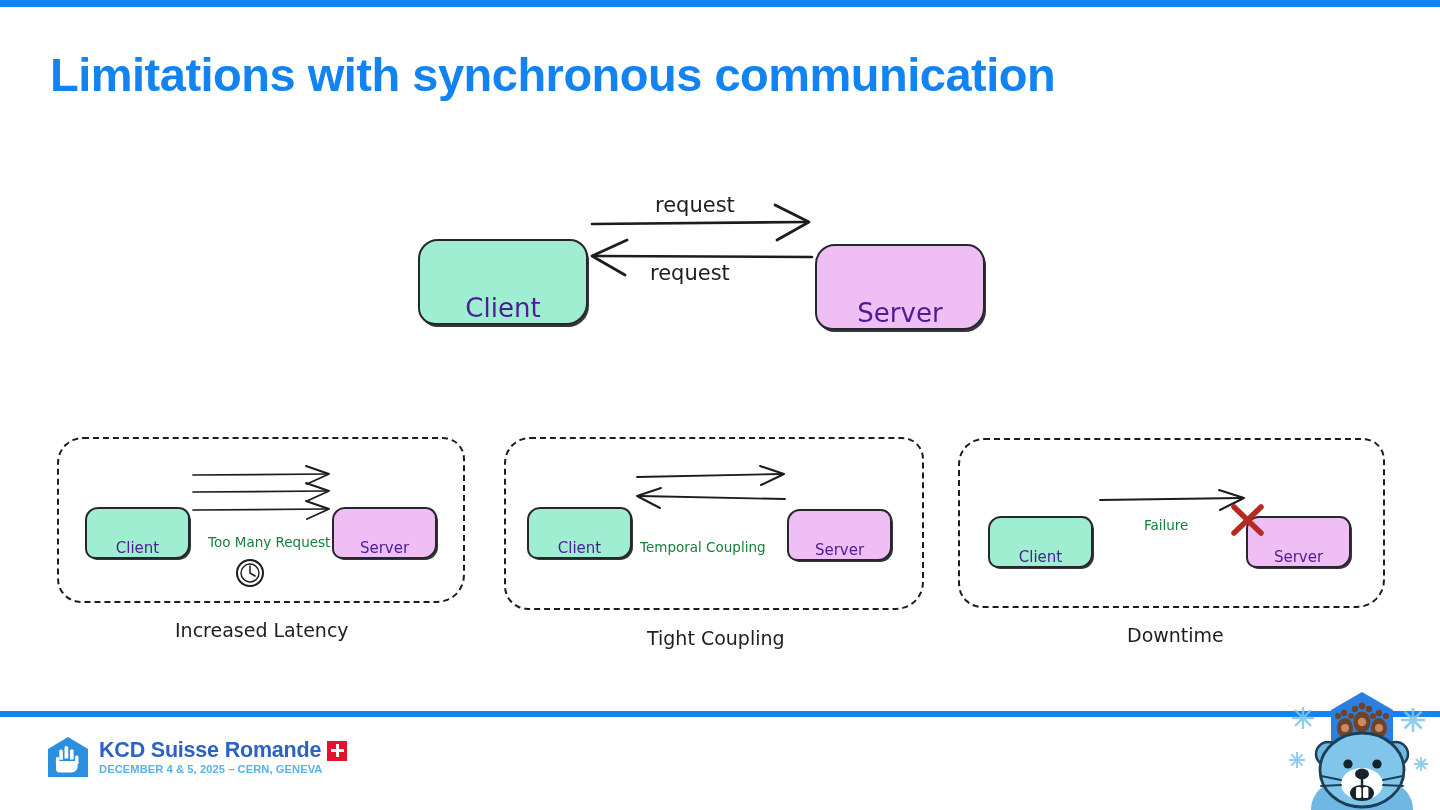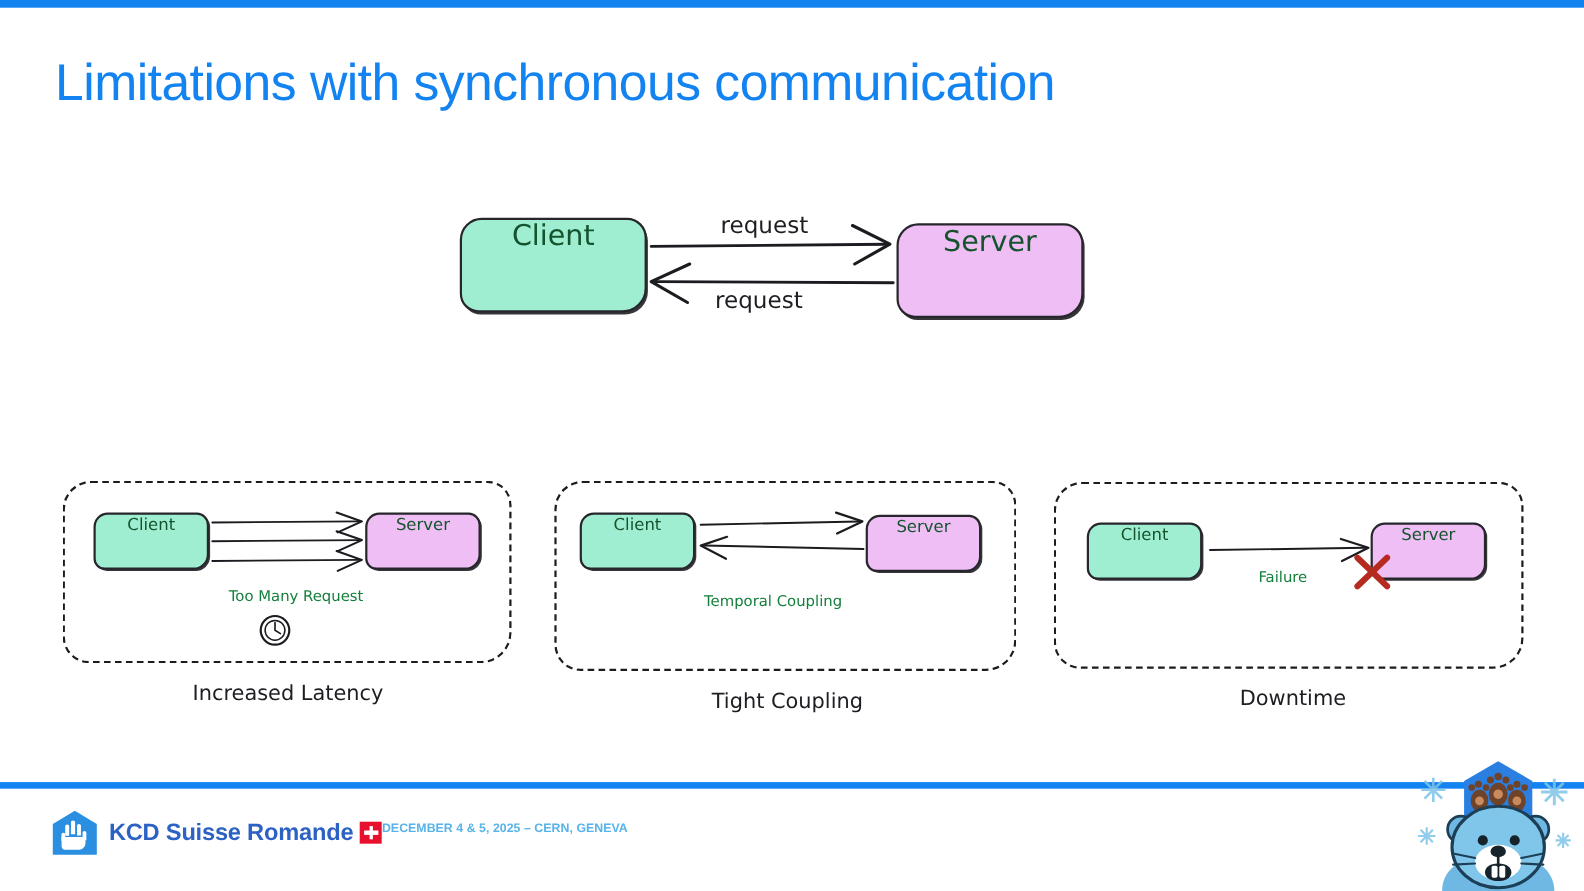--- a/index.html
+++ b/index.html
@@ -27,47 +27,48 @@
     left: 0; top: 711px;
     width: 1440px; height: 6px;
     background: #1283F1;
   }
 
   
   .slide-title {
     position: absolute;
     left: 50px; top: 47px;
     font-family: "Liberation Sans", sans-serif;
-    font-weight: normal;
+    font-weight: bold;
     font-size: 47px;
     letter-spacing: -0.5px;
     color: #1283F1;
     white-space: nowrap;
   }
 
   
   .canvas {
     position: absolute;
     left: 0; top: 0;
     width: 1440px; height: 810px;
     pointer-events: none;
   }
 
   
   .node {
     position: absolute;
     box-sizing: border-box;
     display: flex;
-    align-items: flex-start;
+    align-items: flex-end;
     justify-content: center;
     font-family: "DejaVu Sans", sans-serif;
-    color: #14532d;
+    color: #4c1d95;
     border: 2.5px solid #26262c;
     border-radius: 18px 16px 20px 15px;
     box-shadow: 2px 3px 0 -1px rgba(20,20,25,0.85);
+    margin-top: 41px;
   }
   .node.client { background: #9FEED1; }
   .node.server { background: #EFBEF5; }
 
   .node-main {
     width: 170px; height: 86px;
     font-size: 26px;
     border-radius: 20px 18px 22px 17px;
   }
   .node-small {
@@ -112,21 +113,21 @@
   }
 
   
   .footer-logo {
     position: absolute;
     left: 46px; top: 735px;
     display: flex;
     align-items: center;
     gap: 9px;
   }
-  .logo-text-wrap { display: flex; flex-direction: row; }
+  .logo-text-wrap { display: flex; flex-direction: column; }
   .logo-line1 {
     display: flex; align-items: center; gap: 6px;
     font-family: "Liberation Sans", sans-serif;
     font-weight: bold;
     font-size: 21.5px;
     color: #2B62C4;
     letter-spacing: -0.2px;
     line-height: 1.05;
   }
   .logo-line2 {

